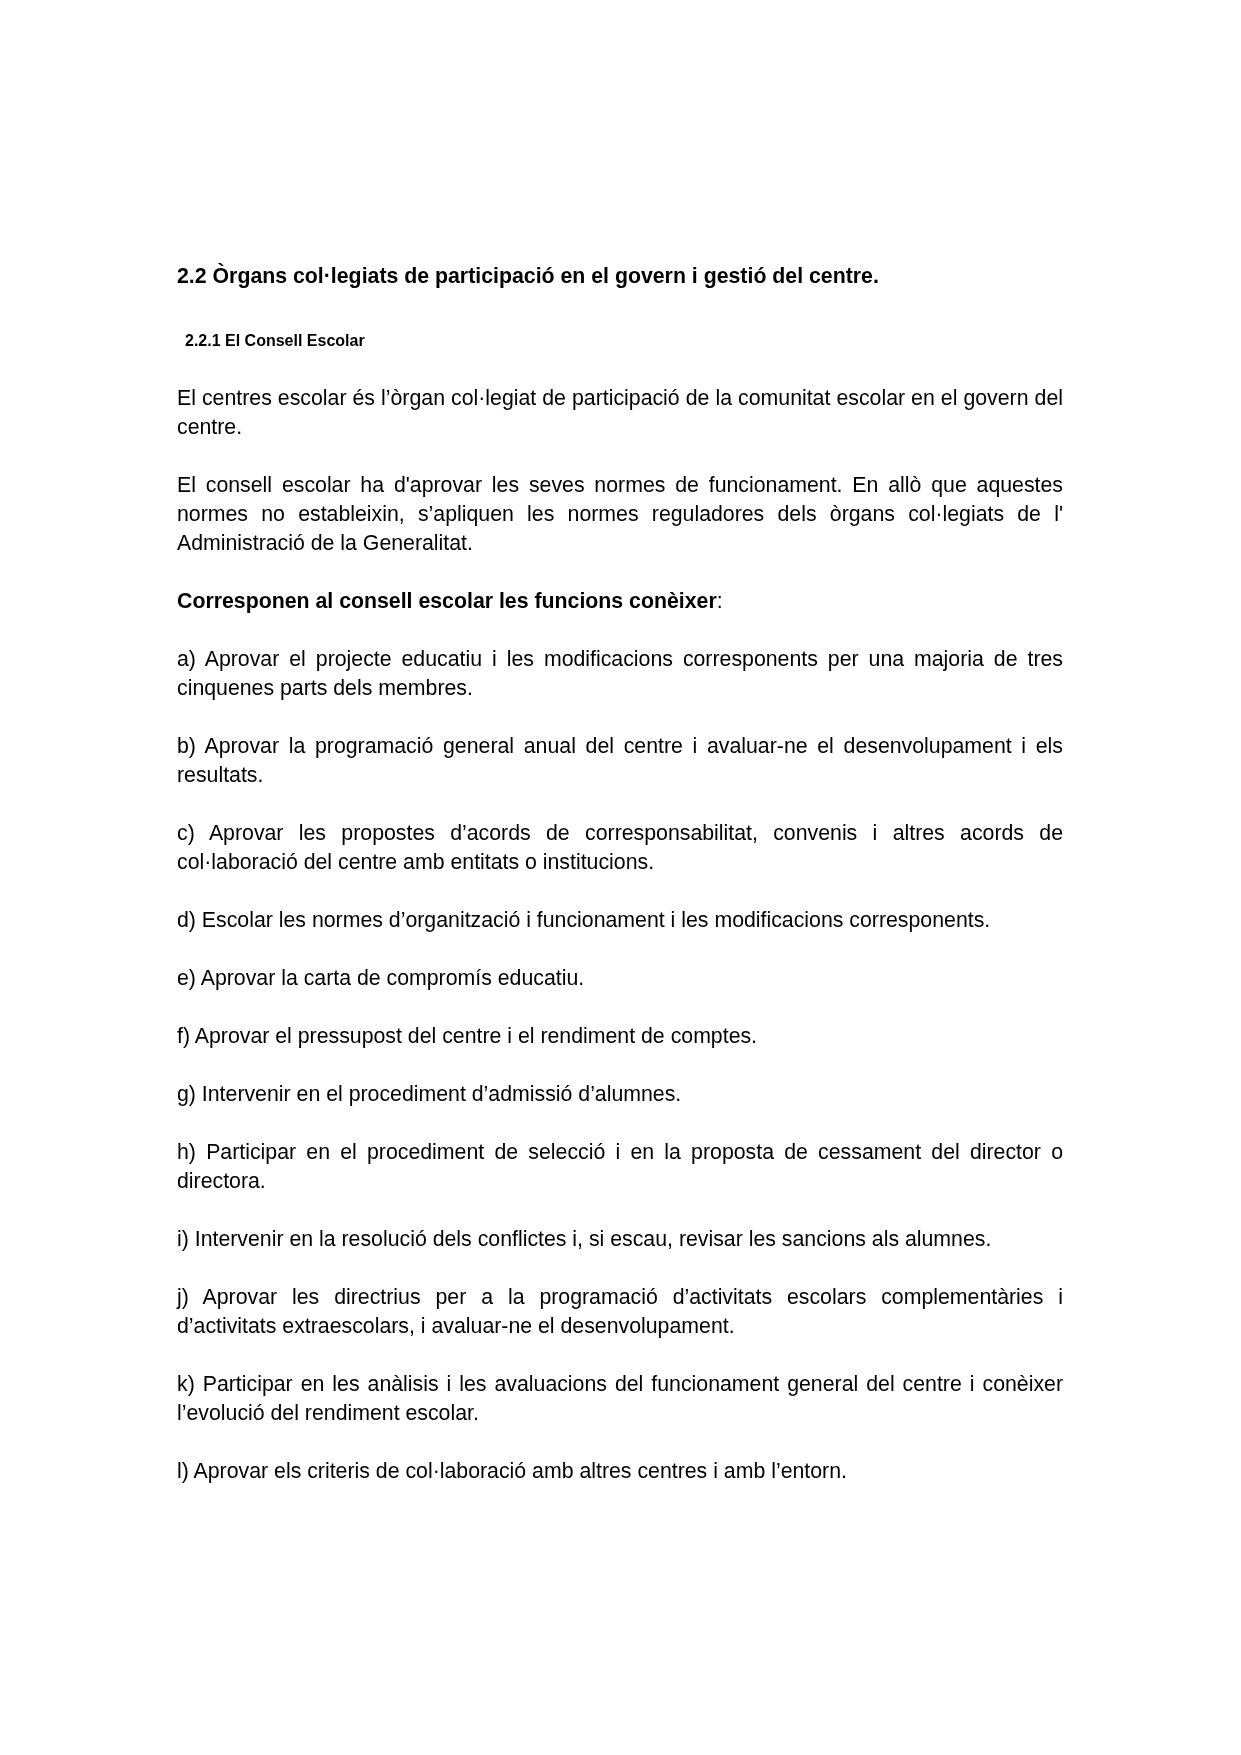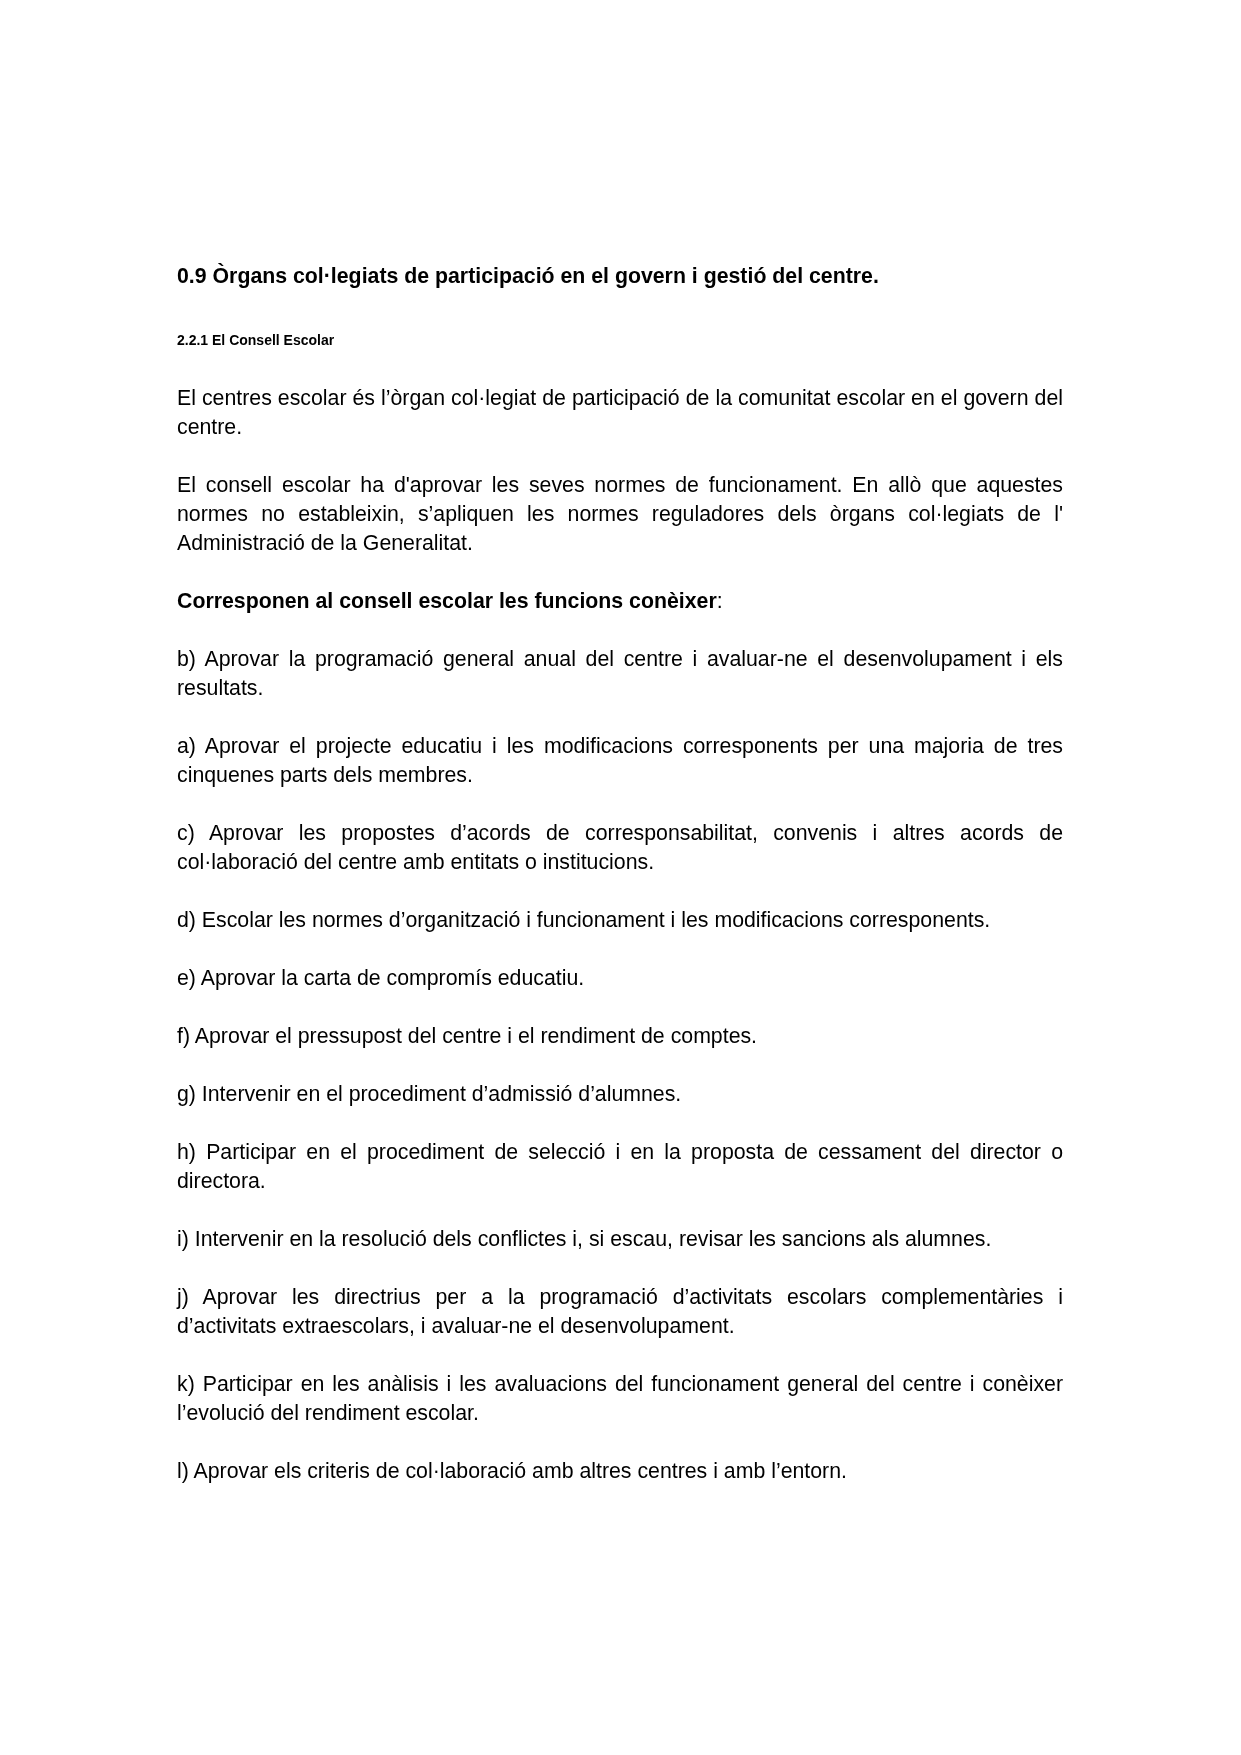--- a/index.html
+++ b/index.html
@@ -23,47 +23,47 @@
       font-size: 21.3px;
       line-height: 29px;
     }
     .heading-section {
       font-weight: bold;
       margin: 0 0 35px 0;
       font-size: 21.3px;
     }
     .heading-subsection {
       font-weight: bold;
-      margin: 0 0 29px 0;
-      font-size: 14px;
+      margin: 0 0 29px 8px;
+      font-size: 16px;
     }
     .para {
       margin: 0 0 29px 0;
     }
     .justify {
       text-align: justify;
       text-align-last: left;
     }
     .bold { font-weight: bold; }
   </style>
 </head>
 <body>
 
 <div class="page">
-  <h2 class="heading-section">0.9 Òrgans col·legiats de participació en el govern i gestió del centre.</h2>
+  <h2 class="heading-section">2.2 Òrgans col·legiats de participació en el govern i gestió del centre.</h2>
   <h3 class="heading-subsection">2.2.1 El Consell Escolar</h3>
 
   <p class="para justify">El centres escolar és l’òrgan col·legiat de participació de la comunitat escolar en el govern del centre.</p>
   <p class="para justify">El consell escolar ha d'aprovar les seves normes de funcionament. En allò que aquestes normes no estableixin, s’apliquen les normes reguladores dels òrgans col·legiats de l' Administració de la Generalitat.</p>
 
   <p class="para"><span class="bold">Corresponen al consell escolar les funcions conèixer</span><span>:</span></p>
 
   <div>
+    <p class="para justify">a) Aprovar el projecte educatiu i les modificacions corresponents per una majoria de tres cinquenes parts dels membres.</p>
     <p class="para justify">b) Aprovar la programació general anual del centre i avaluar-ne el desenvolupament i els resultats.</p>
-    <p class="para justify">a) Aprovar el projecte educatiu i les modificacions corresponents per una majoria de tres cinquenes parts dels membres.</p>
     <p class="para justify">c) Aprovar les propostes d’acords de corresponsabilitat, convenis i altres acords de col·laboració del centre amb entitats o institucions.</p>
     <p class="para justify">d) Escolar les normes d’organització i funcionament i les modificacions corresponents.</p>
     <p class="para justify">e) Aprovar la carta de compromís educatiu.</p>
     <p class="para justify">f) Aprovar el pressupost del centre i el rendiment de comptes.</p>
     <p class="para justify">g) Intervenir en el procediment d’admissió d’alumnes.</p>
     <p class="para justify">h) Participar en el procediment de selecció i en la proposta de cessament del director o directora.</p>
     <p class="para justify">i) Intervenir en la resolució dels conflictes i, si escau, revisar les sancions als alumnes.</p>
     <p class="para justify">j) Aprovar les directrius per a la programació d’activitats escolars complementàries i d’activitats extraescolars, i avaluar-ne el desenvolupament.</p>
     <p class="para justify">k) Participar en les anàlisis i les avaluacions del funcionament general del centre i conèixer l’evolució del rendiment escolar.</p>
     <p class="para justify">l) Aprovar els criteris de col·laboració amb altres centres i amb l’entorn.</p>

